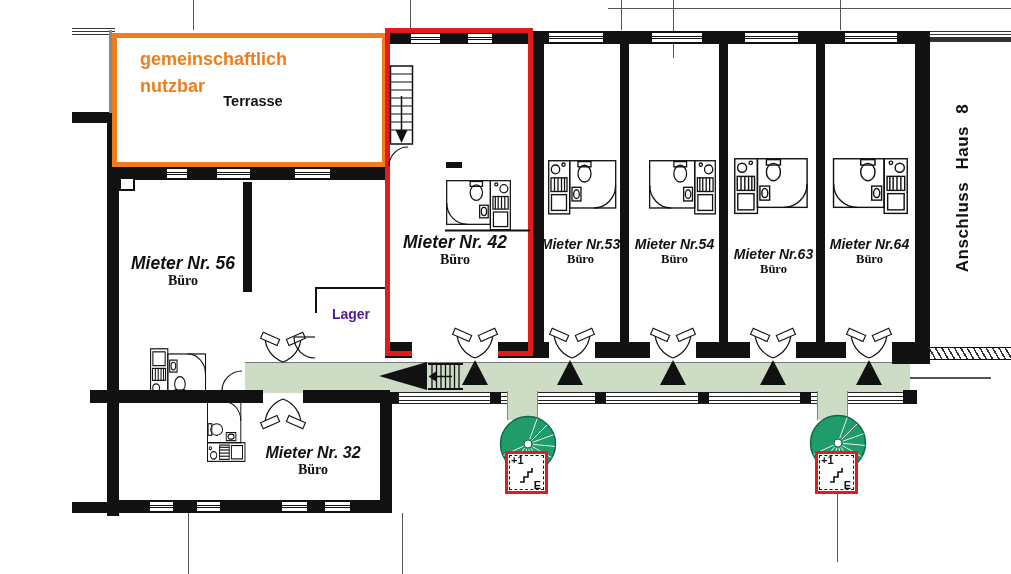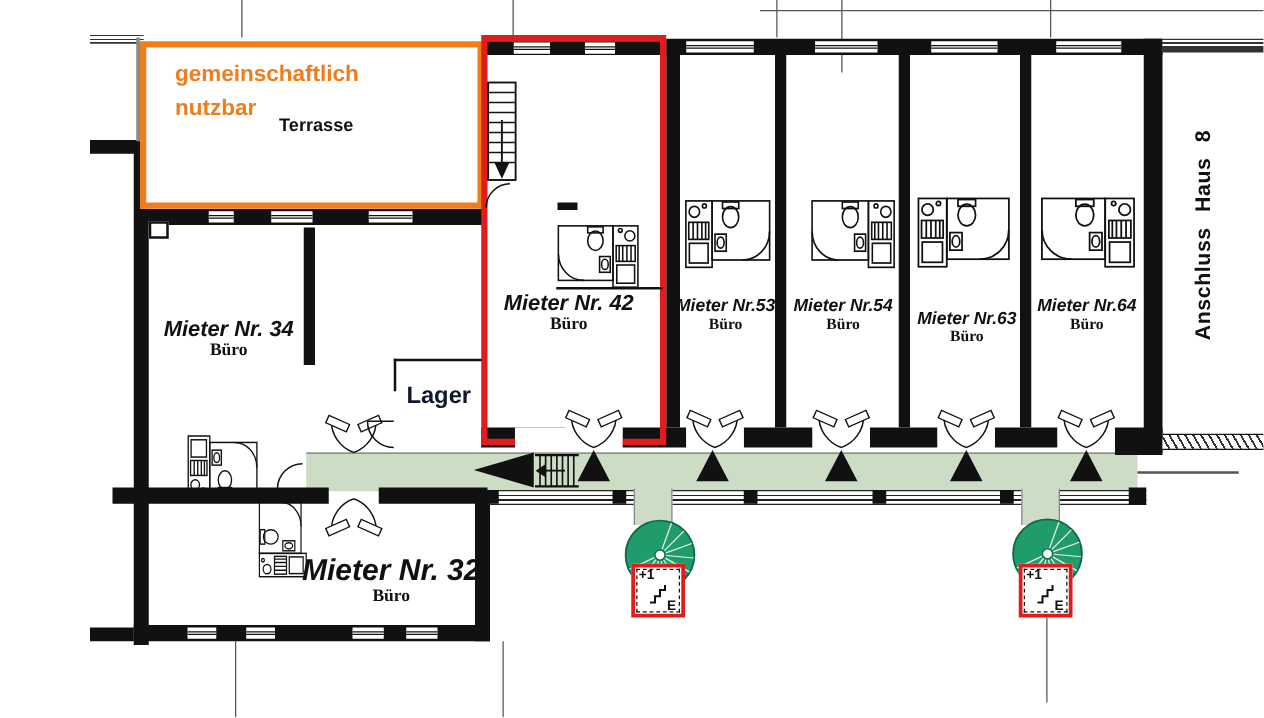--- a/index.html
+++ b/index.html
@@ -38,28 +38,28 @@
       border-top:14px solid transparent;border-bottom:14px solid transparent;
       border-right:48px solid #111;}
   .triple{position:absolute;background:linear-gradient(#333 0 1px,#fff 1px 3px,#333 3px 4px,#fff 4px 6px,#333 6px 7px);}
   .hatchband{position:absolute;left:930px;top:347px;width:81px;height:13px;box-sizing:border-box;
       border-top:1.6px solid #111;border-bottom:1.6px solid #111;
       background:repeating-linear-gradient(60deg,#fff 0 4px,#333 4px 5.5px);}
   .overlay{position:absolute;left:0;top:0;}
   .lbl{position:absolute;text-align:center;color:#111;}
   .tenant{font-style:italic;font-weight:bold;font-size:17.5px;line-height:1.1;}
   .tenant.sm{font-size:14px;}
-  .tenant.lg{font-size:24px;}
+  .tenant.lg{font-size:16px;}
   .buro{font-weight:bold;font-size:14px;line-height:1.15;font-family:Liberation Serif, serif;}
   .buro.sm{font-size:12.5px;}
   .orange-text{position:absolute;left:23px;top:8px;color:var(--highlight-orange);
       font-weight:bold;font-size:18px;line-height:1.5;text-align:left;}
   .terrasse-lbl{position:absolute;left:66px;top:55px;width:140px;text-align:center;
       font-weight:bold;font-size:14.5px;color:#111;}
-  .simple-lbl{position:absolute;font-weight:bold;font-size:19px;color:#0f172a;text-align:center;}
+  .simple-lbl{position:absolute;font-weight:bold;font-size:14px;color:#4c1d95;text-align:center;}
   .anschluss{position:absolute;left:849px;top:177px;width:230px;height:22px;text-align:center;
       font-weight:bold;font-size:17px;letter-spacing:0.5px;word-spacing:7px;color:#111;
       transform:rotate(-90deg);}
   .lvl{position:absolute;width:43px;height:43px;border:3px solid var(--highlight-red);
       background:#fff;box-sizing:border-box;}
   .lvl-in{position:absolute;inset:1px;border:1.5px dashed #111;}
   .lvl-up{position:absolute;top:0px;left:3px;font-weight:bold;font-size:11px;color:#111;}
   .lvl-e{position:absolute;bottom:0px;right:4px;font-weight:bold;font-size:11px;color:#111;}
   .lvl-steps{position:absolute;left:9px;top:11px;}
   .niche{position:absolute;left:119px;top:177px;width:16px;height:14px;background:#fff;
@@ -247,21 +247,21 @@
   </svg>
 
   <div class="arrow-left"></div>
   <div class="tri" style="left:462px"></div>
   <div class="tri" style="left:557px"></div>
   <div class="tri" style="left:660px"></div>
   <div class="tri" style="left:760px"></div>
   <div class="tri" style="left:856px"></div>
 
   <div class="lbl" style="left:103px;top:254px;width:160px">
-    <div class="tenant">Mieter Nr. 34</div>
+    <div class="tenant">Mieter Nr. 56</div>
     <div class="buro">Büro</div>
   </div>
   <div class="lbl" style="left:375px;top:233px;width:160px">
     <div class="tenant">Mieter Nr. 42</div>
     <div class="buro">Büro</div>
   </div>
   <div class="lbl" style="left:528px;top:237px;width:105px">
     <div class="tenant sm">Mieter Nr.53</div>
     <div class="buro sm">Büro</div>
   </div>

